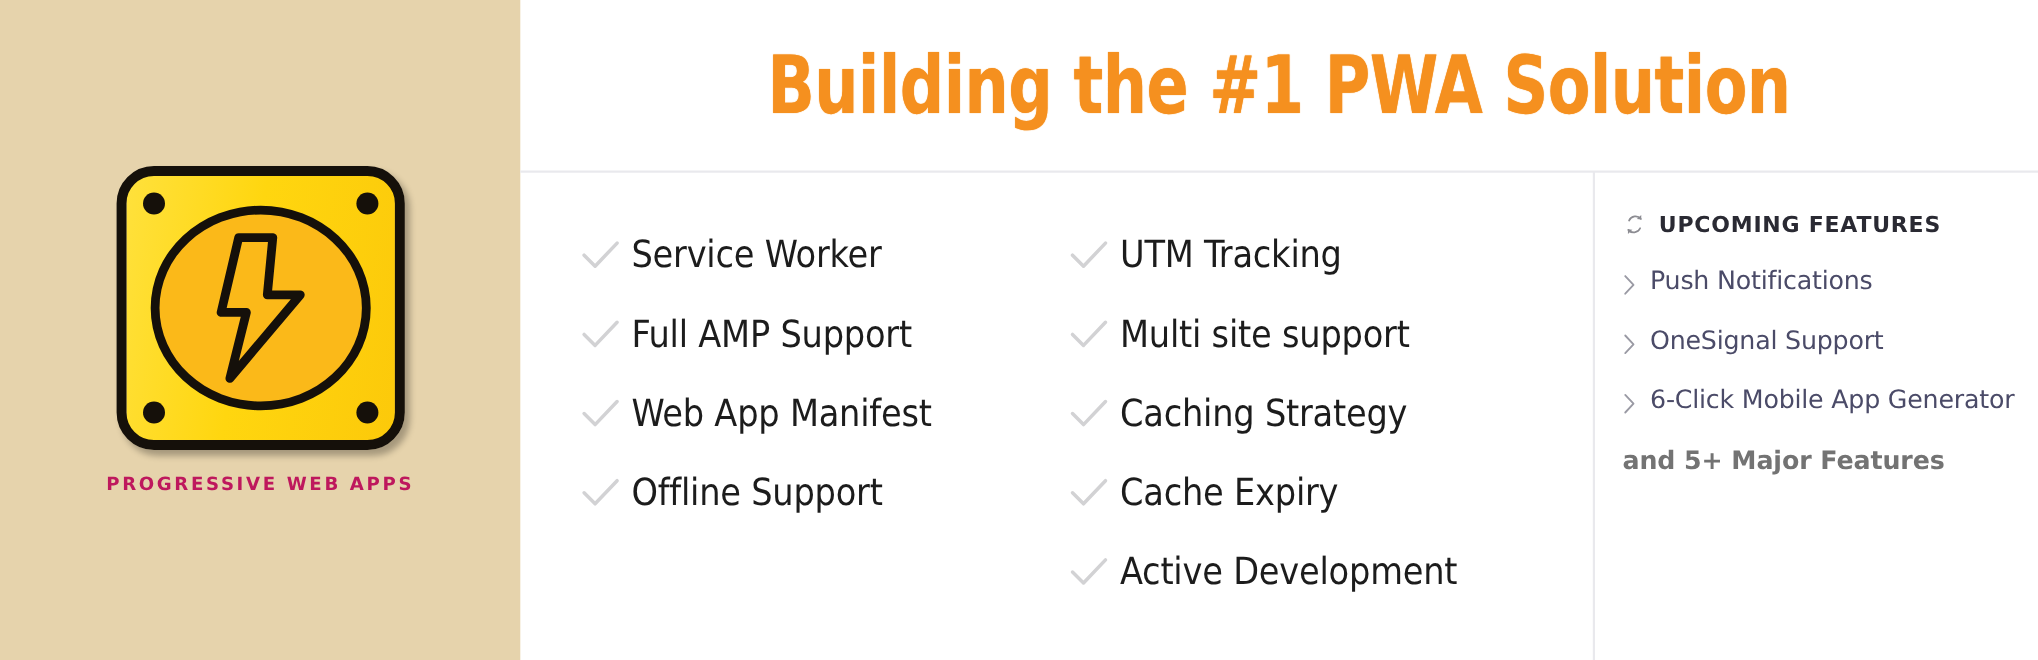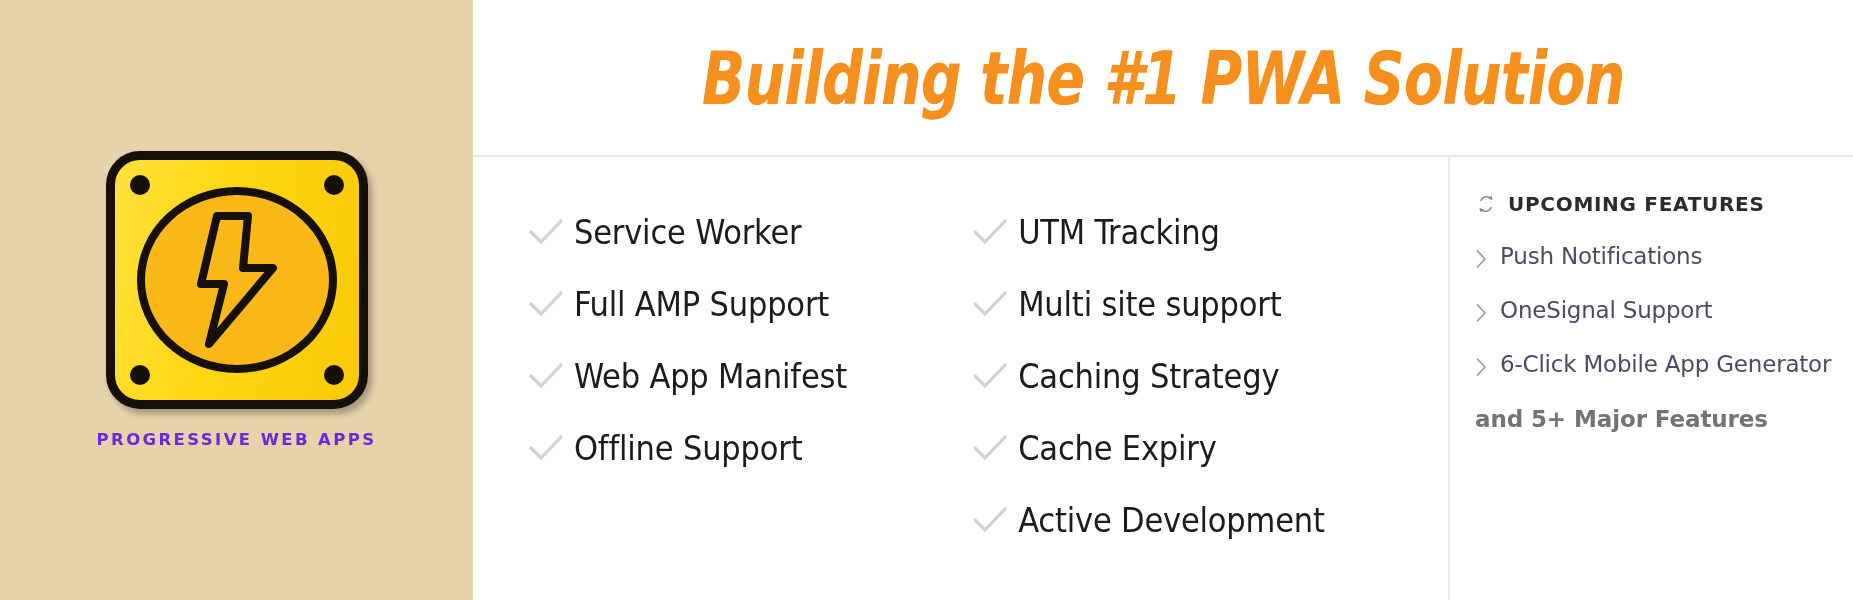--- a/index.html
+++ b/index.html
@@ -48,29 +48,29 @@
     background:#fbb919;
     border:8px solid #15100a;
     display:flex; align-items:center; justify-content:center;
   }
   .logo-bolt { display:block; }
   .logo-caption {
     margin-top:21px;
     font-size:16.5px;
     font-weight:bold;
     letter-spacing:2.4px;
-    color:#6d28d9;
+    color:#be185d;
     font-family:"DejaVu Sans", sans-serif;
   }
 
   
   .title-bar {
     position:absolute; left:473px; top:0;
     width:1380px; height:156px;
-    display:flex; align-items:center; justify-content:center;font-style:italic;
+    display:flex; align-items:center; justify-content:center;
   }
   .title-text {
     font-family:"DejaVu Sans Condensed","Liberation Sans Narrow","Liberation Sans", sans-serif;
     font-weight:bold;
     font-size:73px;
     line-height:1;
     color:#f5901f;
     letter-spacing:-0.5px;
     transform:scaleX(.86);
     transform-origin:center;

